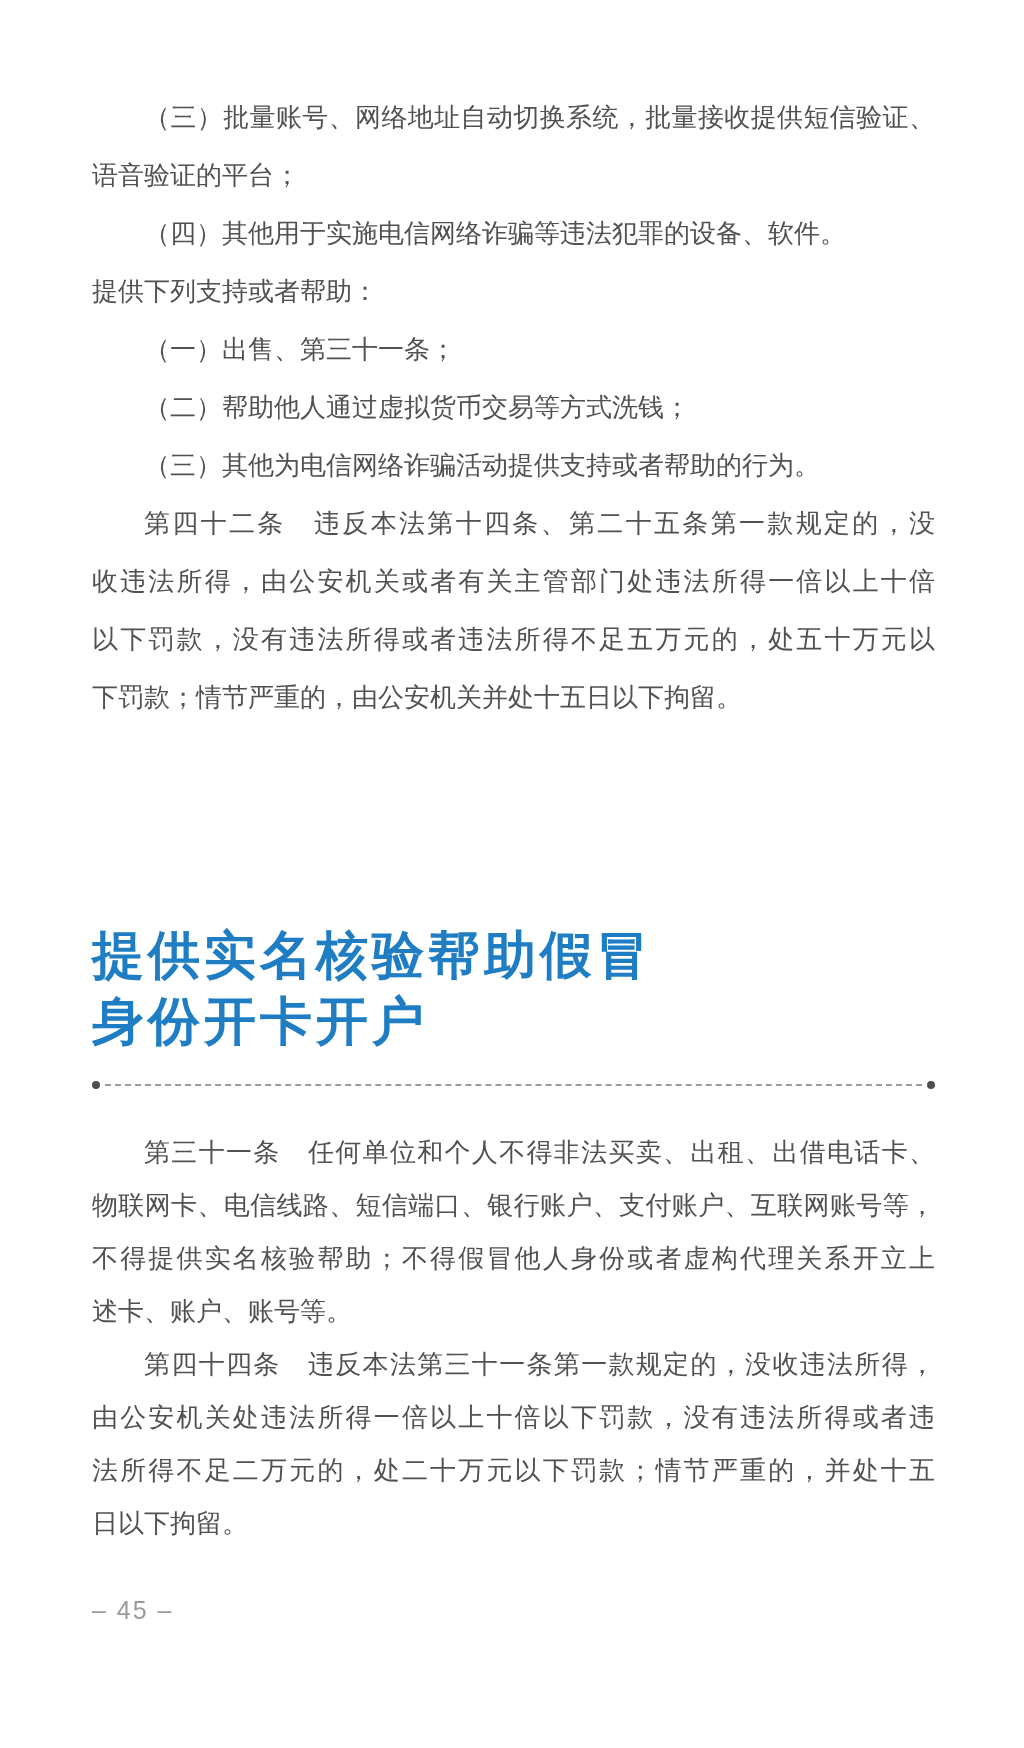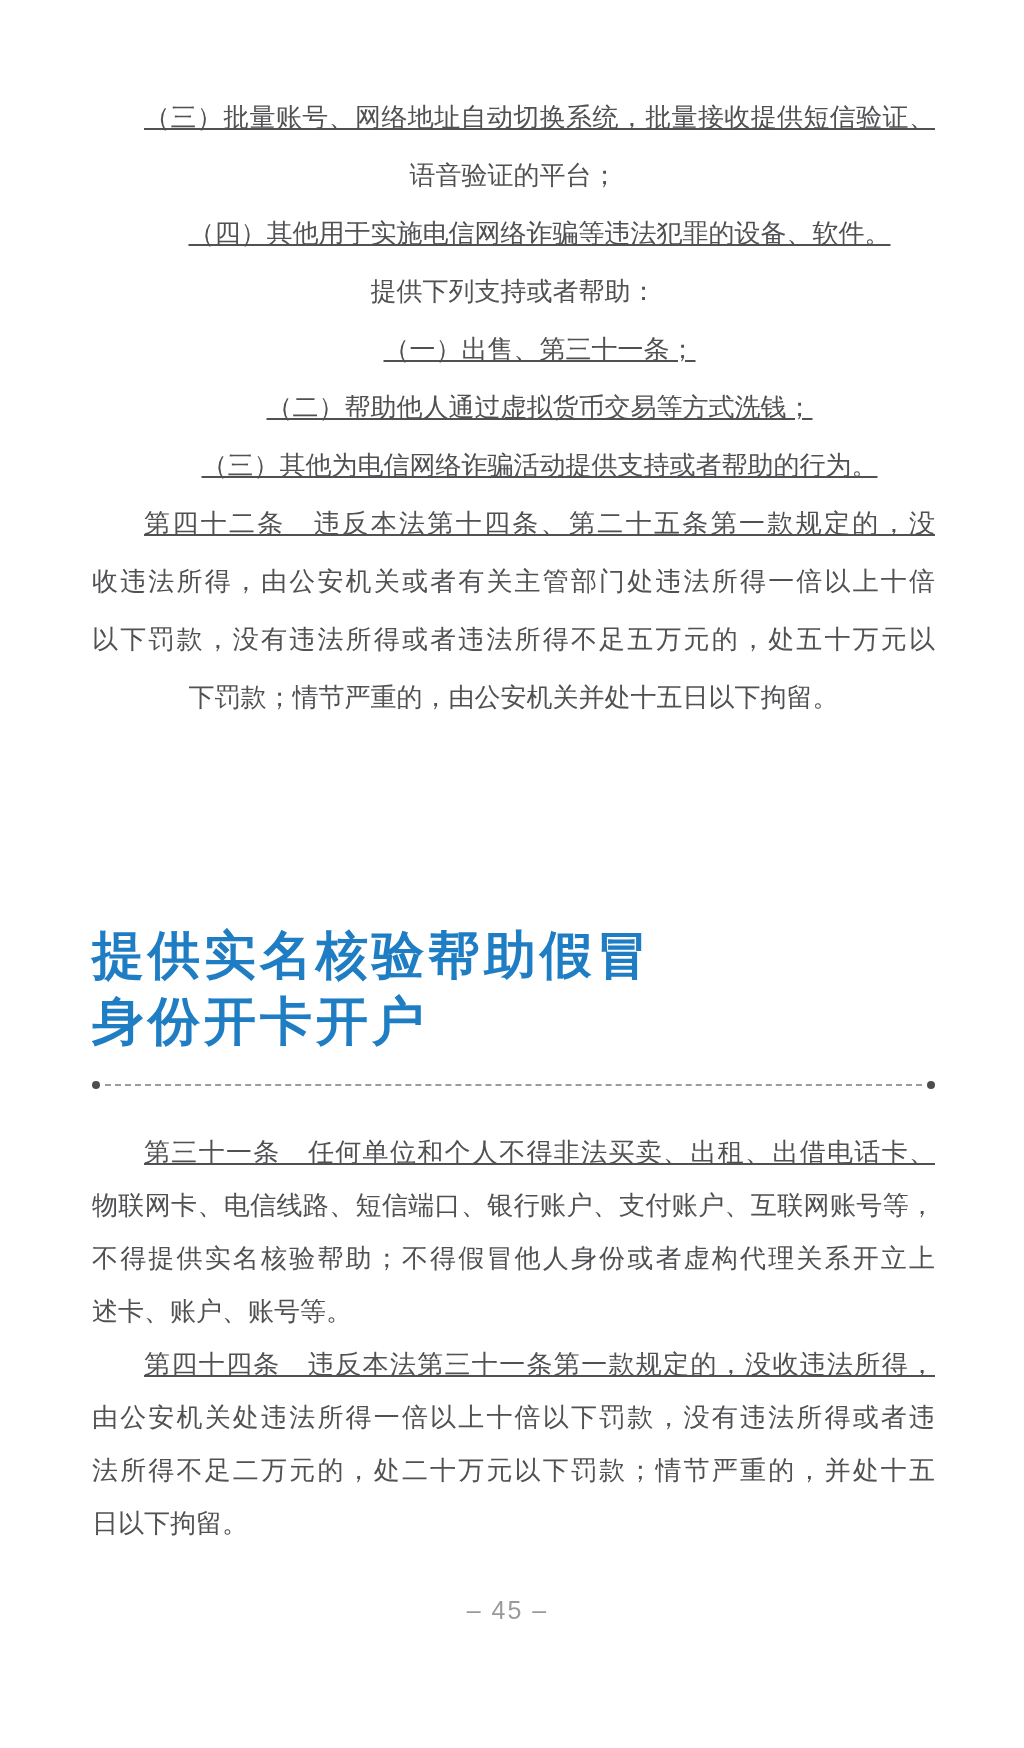--- a/index.html
+++ b/index.html
@@ -17,25 +17,25 @@
     left:92px;
     top:0;
     width:843px;
   }
   .body-text {
     color:#515154;
     font-size:26px;
     letter-spacing:0px;
   }
   .sec1 { padding-top:88px; }
-  .sec1 .bline { line-height:58px;text-align:center; }
+  .sec1 .bline { line-height:58px; }
   .sec2 { margin-top:37px; }
   .sec2 .bline { line-height:53px; }
   .bline { white-space:nowrap; }
-  .ind { text-indent:2em;text-decoration:underline; }
+  .ind { text-indent:2em; }
   .fill { text-align:justify; text-align-last:justify; white-space:normal; }
   .chapter-heading {
     margin-top:196px;
     text-align:left;
     color:#1f7dc4;
     font-size:52px;
     font-weight:bold;
     line-height:66px;
     letter-spacing:4px;
     padding-right:2px;
@@ -53,21 +53,21 @@
     flex:0 0 auto;
   }
   .divider .dashes {
     flex:1 1 auto;
     border-top:2px dashed #9b9b9b;
     margin:0 5px;
     height:0;
   }
   .footer {
     margin-top:46px;
-    text-align:center;
+    text-align:left;
     padding-right:12px;
     color:#9a9a9d;
     font-size:25px;
     letter-spacing:2px;
   }
 </style>
 </head>
 <body>
 
 <div class="page">

